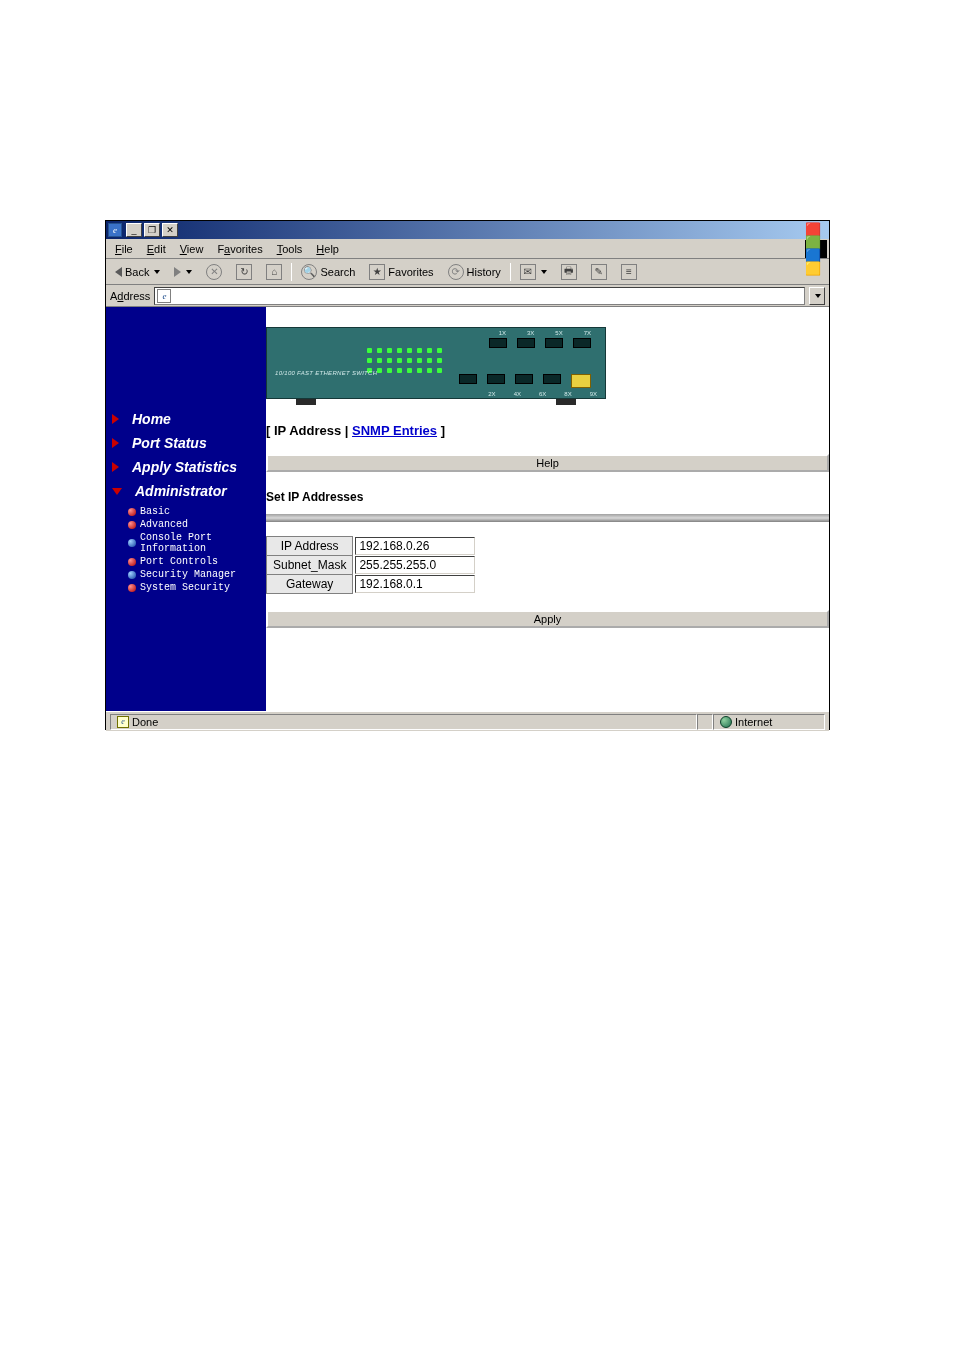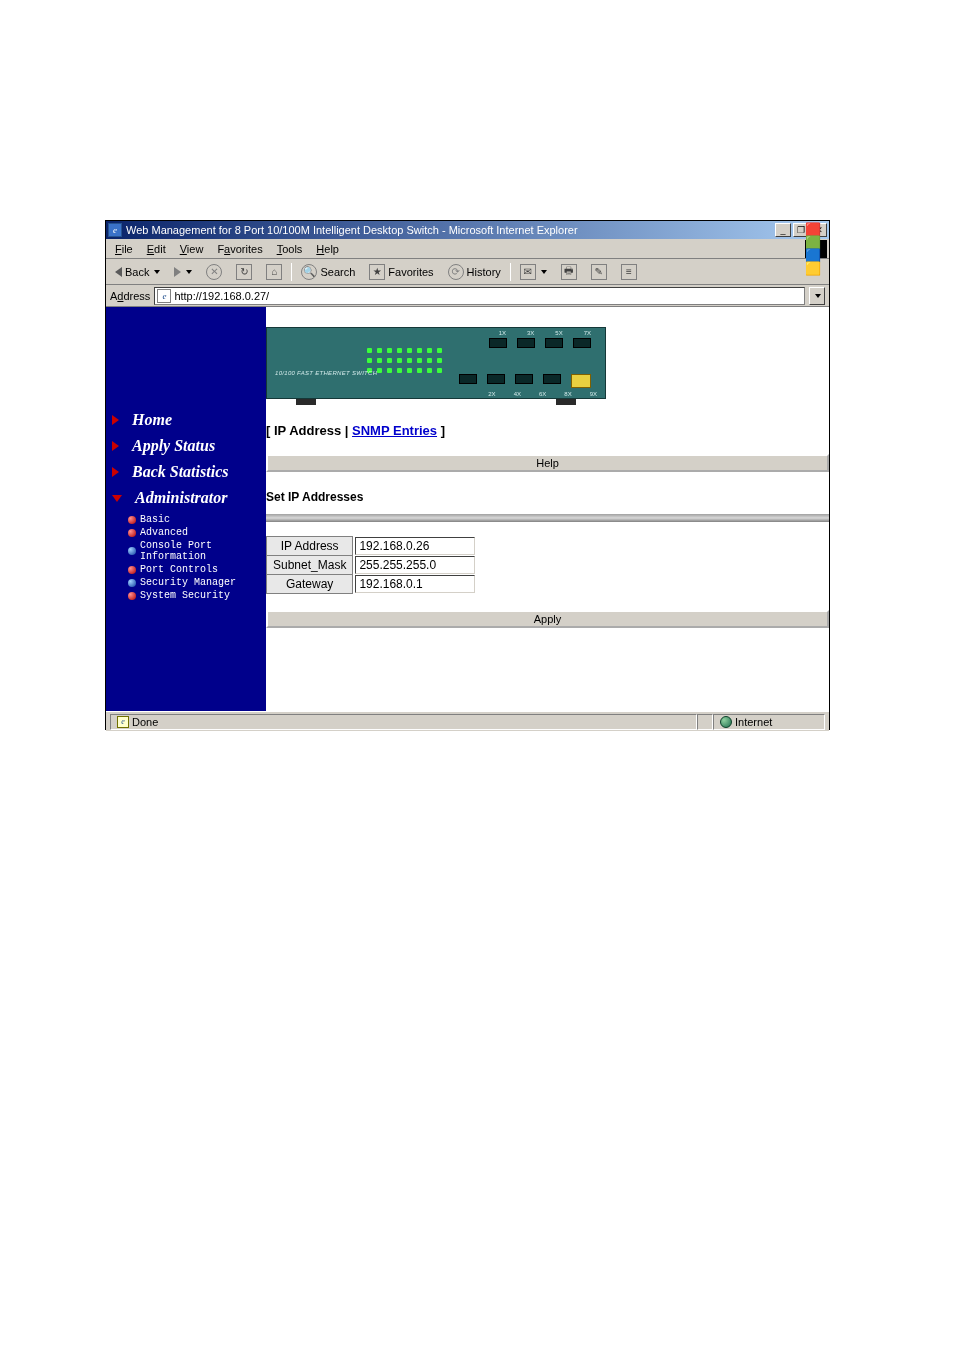--- a/index.html
+++ b/index.html
@@ -28,21 +28,21 @@
   .sq-icon { width:16px;height:16px;border:1px solid #808080;display:inline-flex;align-items:center;justify-content:center;font-size:10px;color:#404040; }
   .addrbar { height:22px; background:#d4d0c8; border-bottom:1px solid #808080; display:flex; align-items:center; padding:0 4px; gap:4px;}
   .addrbar .lbl .ul { text-decoration:underline; }
   .addrbox { flex:1; height:18px; background:#fff; border:1px solid #808080; border-top-color:#404040; border-left-color:#404040; display:flex; align-items:center; padding:0 2px; gap:3px; }
   .addrbox .ie-icon2 { width:14px;height:14px;border:1px solid #808080;font-size:9px;line-height:12px;text-align:center;font-family:Georgia,serif;font-style:italic;color:#25528f; }
   .addrbox .url { flex:1; white-space:nowrap; overflow:hidden; }
   .addr-dd { width:16px; height:18px; background:#d4d0c8; border:1px solid #fff; border-right-color:#404040; border-bottom-color:#404040; display:flex; align-items:center; justify-content:center;}
   .content { display:flex; height:404px; background:#fff; }
   .sidebar { width:160px; background:#00008b; color:#fff; padding-top:100px; }
   .nav-item { display:flex; align-items:center; gap:6px; padding:2px 6px; cursor:default;}
-  .nav-item .box { background:#00008b; border:1px solid #00008b; padding:1px 6px; font-weight:bold; font-style:italic; font-size:16px;font-family:Liberation Serif, serif; }
+  .nav-item .box { background:#00008b; border:1px solid #00008b; padding:1px 6px; font-weight:bold; font-style:italic; font-size:14px; }
   .tri { width:0;height:0;border-top:5px solid transparent;border-bottom:5px solid transparent; }
   .tri-red { border-left:7px solid #c00; }
   .tri-down { border-left:5px solid transparent;border-right:5px solid transparent;border-top:7px solid #c00; }
   .sublist { padding:2px 12px 0 22px; font-family:Liberation Mono, monospace; }
   .sub-item { display:flex; align-items:center; gap:4px; font-size:10px; padding:1px 0; cursor:default;}
   .ball { width:8px;height:8px;border-radius:50%; background:radial-gradient(circle at 30% 30%, #ff9090, #b00000); flex-shrink:0; }
   .ball-b { background:radial-gradient(circle at 30% 30%, #a0d0ff, #1040a0); }
   .main { flex:1; background:#fff; display:flex; flex-direction:column; }
   .switch-img { margin-top:20px; width:340px; height:72px; background:#2f6f6f; border:1px solid #153838; position:relative; color:#d0e8e8; font-size:6px; }
   .switch-img .label { position:absolute; left:8px; bottom:22px; font-style:italic; letter-spacing:0.3px; }
@@ -77,21 +77,20 @@
   .globe { width:12px;height:12px;border-radius:50%;background:radial-gradient(circle at 30% 30%,#8fd0a0,#207050);border:1px solid #0a4028; }
 </style>
 </head>
 <body>
 <div class="page">
 
 <div class="shot">
 
   <div class="titlebar">
     <span class="ie-icon">e</span>
-    <span class="title-text">Web Management for 8 Port 10/100M Intelligent Desktop Switch - Microsoft Internet Explorer</span>
     <div class="win-btns">
       <div class="win-btn">_</div>
       <div class="win-btn">❐</div>
       <div class="win-btn">✕</div>
     </div>
   </div>
 
   <div class="menubar">
     <div class="menu-left">
       <div class="menu-item"><span class="ul">F</span><span>ile</span></div>
@@ -151,40 +150,39 @@
         </div>
     <div class="tool-btn">
           <span class="sq-icon">≡</span>
         </div>
   </div>
 
   <div class="addrbar">
     <span class="lbl">A<span class="ul">d</span>dress</span>
     <div class="addrbox">
       <span class="ie-icon2">e</span>
-      <span class="url">http://192.168.0.27/</span>
     </div>
     <div class="addr-dd">
           <span class="dd"></span>
         </div>
   </div>
 
   <div class="content">
     <div class="sidebar">
       <div class="nav-item">
             <span class="tri tri-red"></span>
             <span class="box">Home</span>
           </div>
       <div class="nav-item">
             <span class="tri tri-red"></span>
-            <span class="box">Apply Status</span>
+            <span class="box">Port Status</span>
           </div>
       <div class="nav-item">
             <span class="tri tri-red"></span>
-            <span class="box">Back Statistics</span>
+            <span class="box">Apply Statistics</span>
           </div>
       <div class="nav-item">
             <span class="tri-down"></span>
             <span class="box">Administrator</span>
           </div>
       <div class="sublist">
         <div class="sub-item">
               <span class="ball"></span>
               <span>Basic</span>
             </div>

